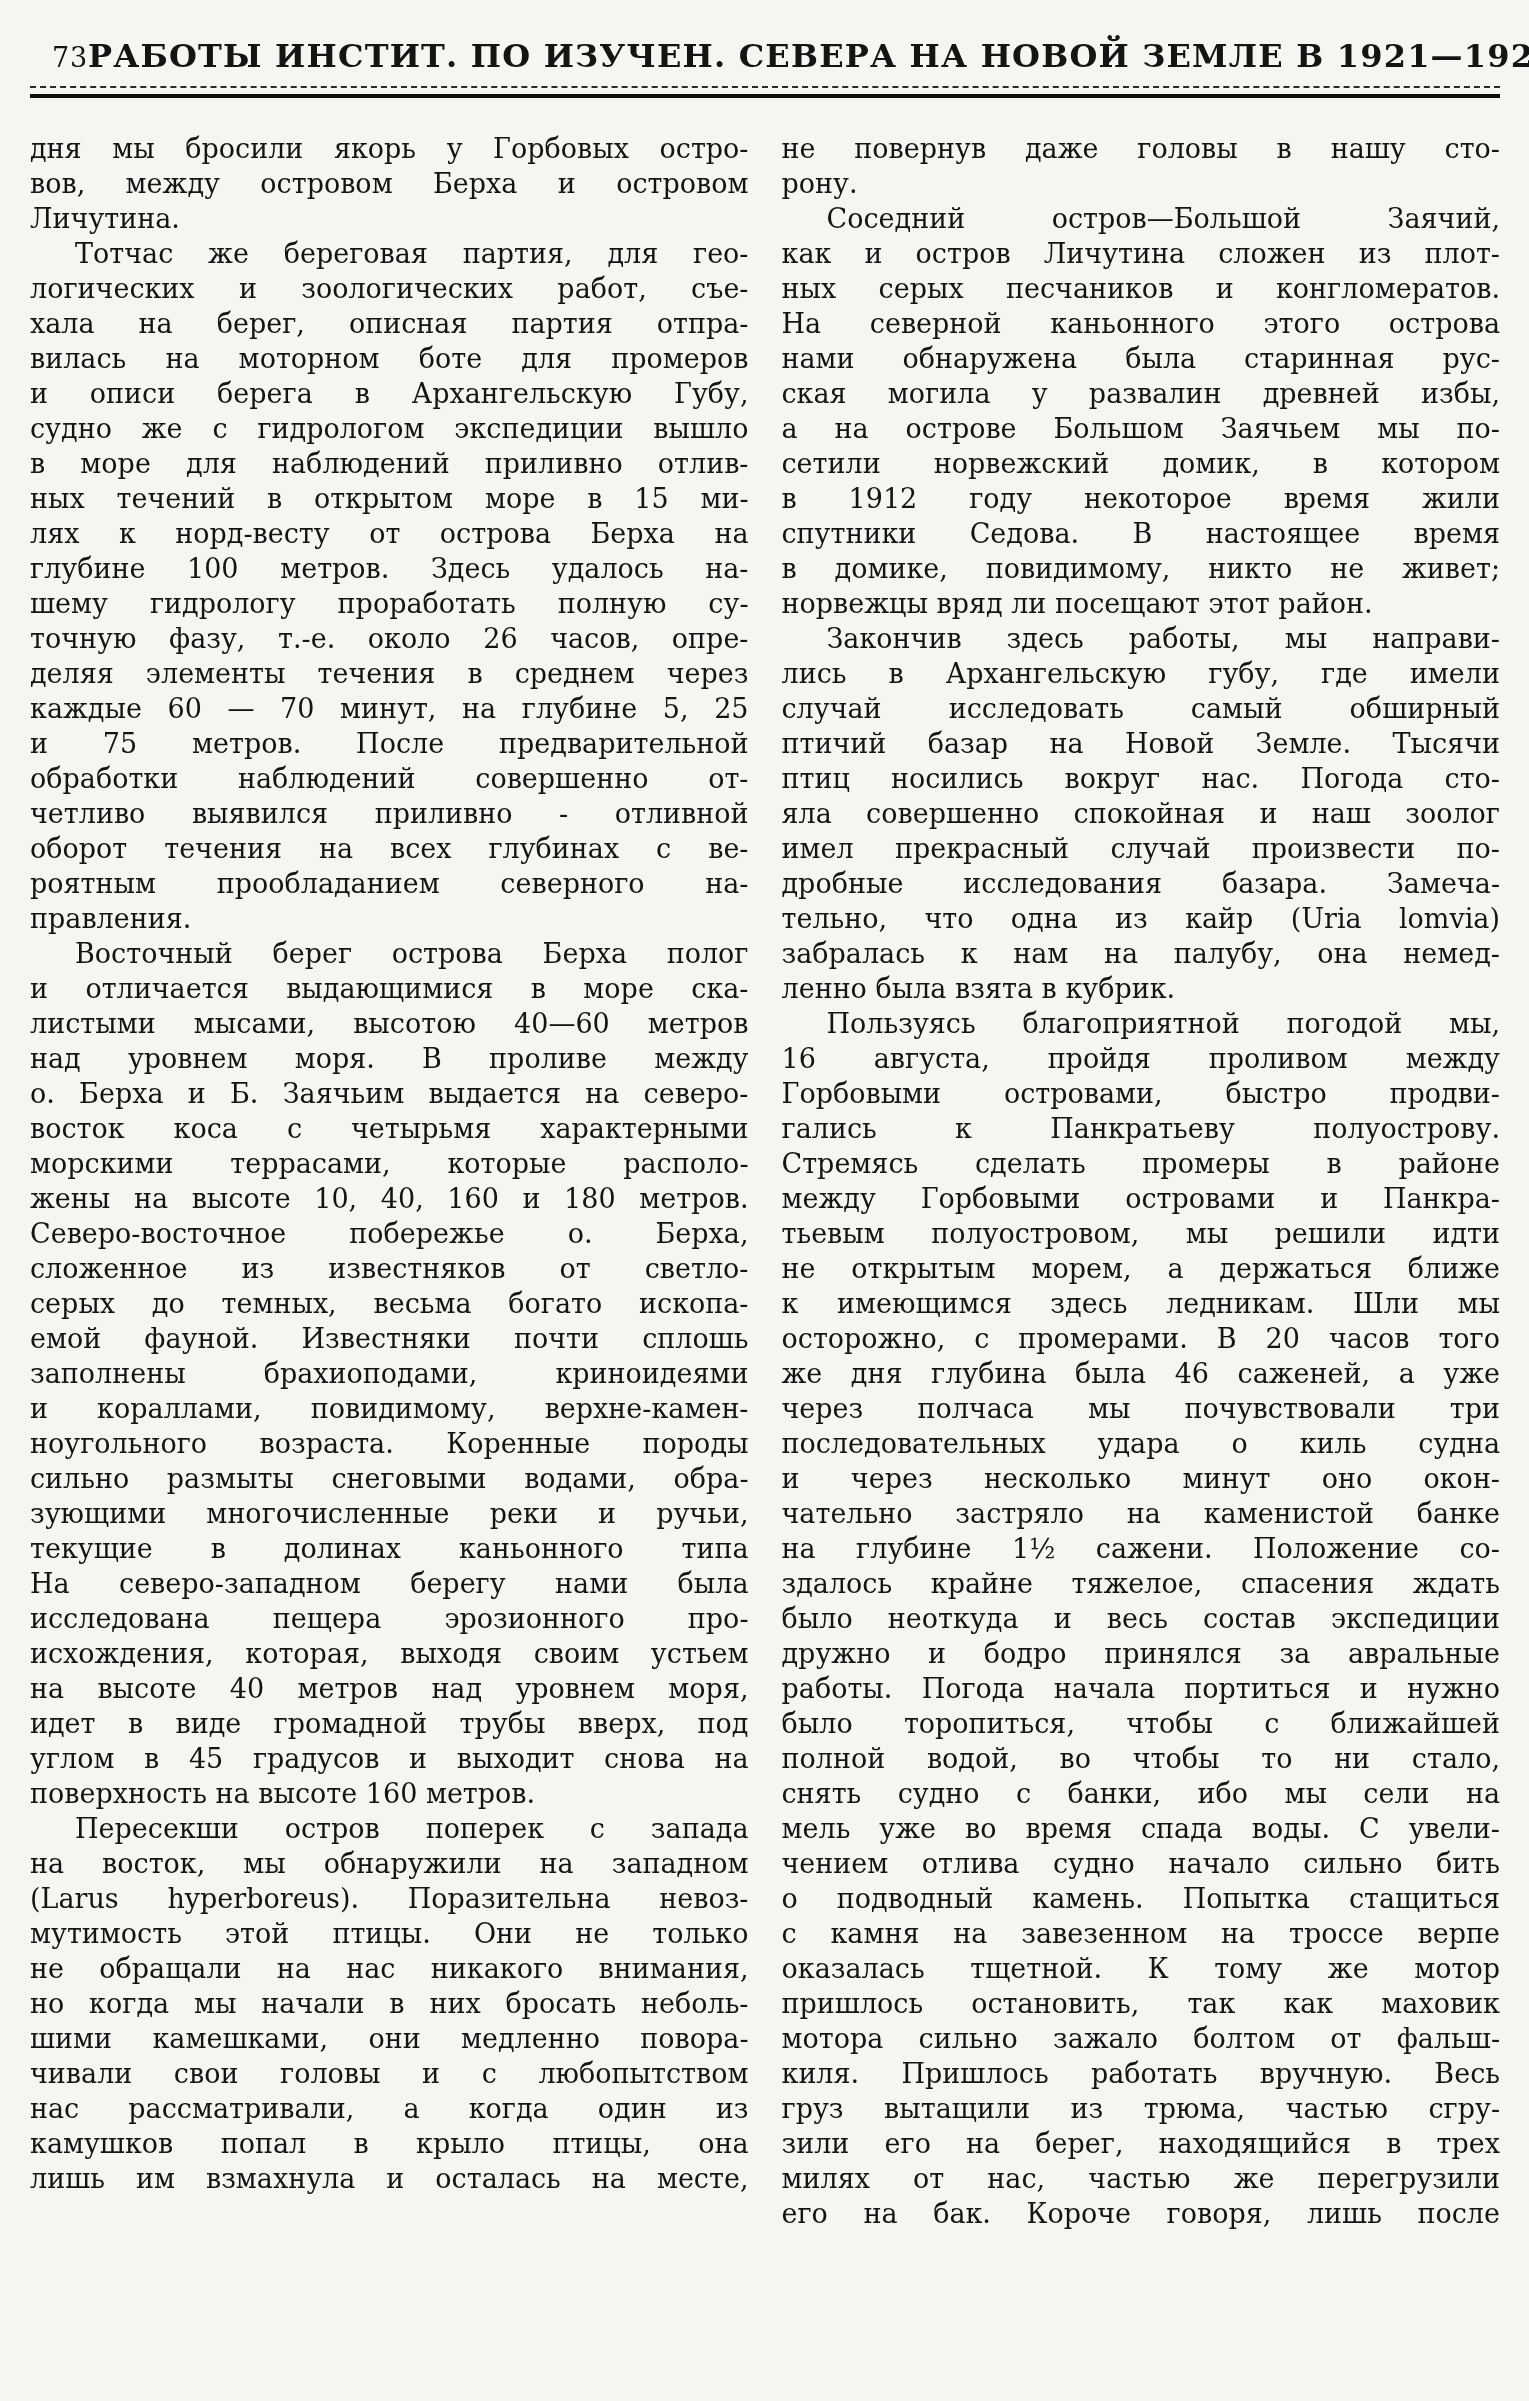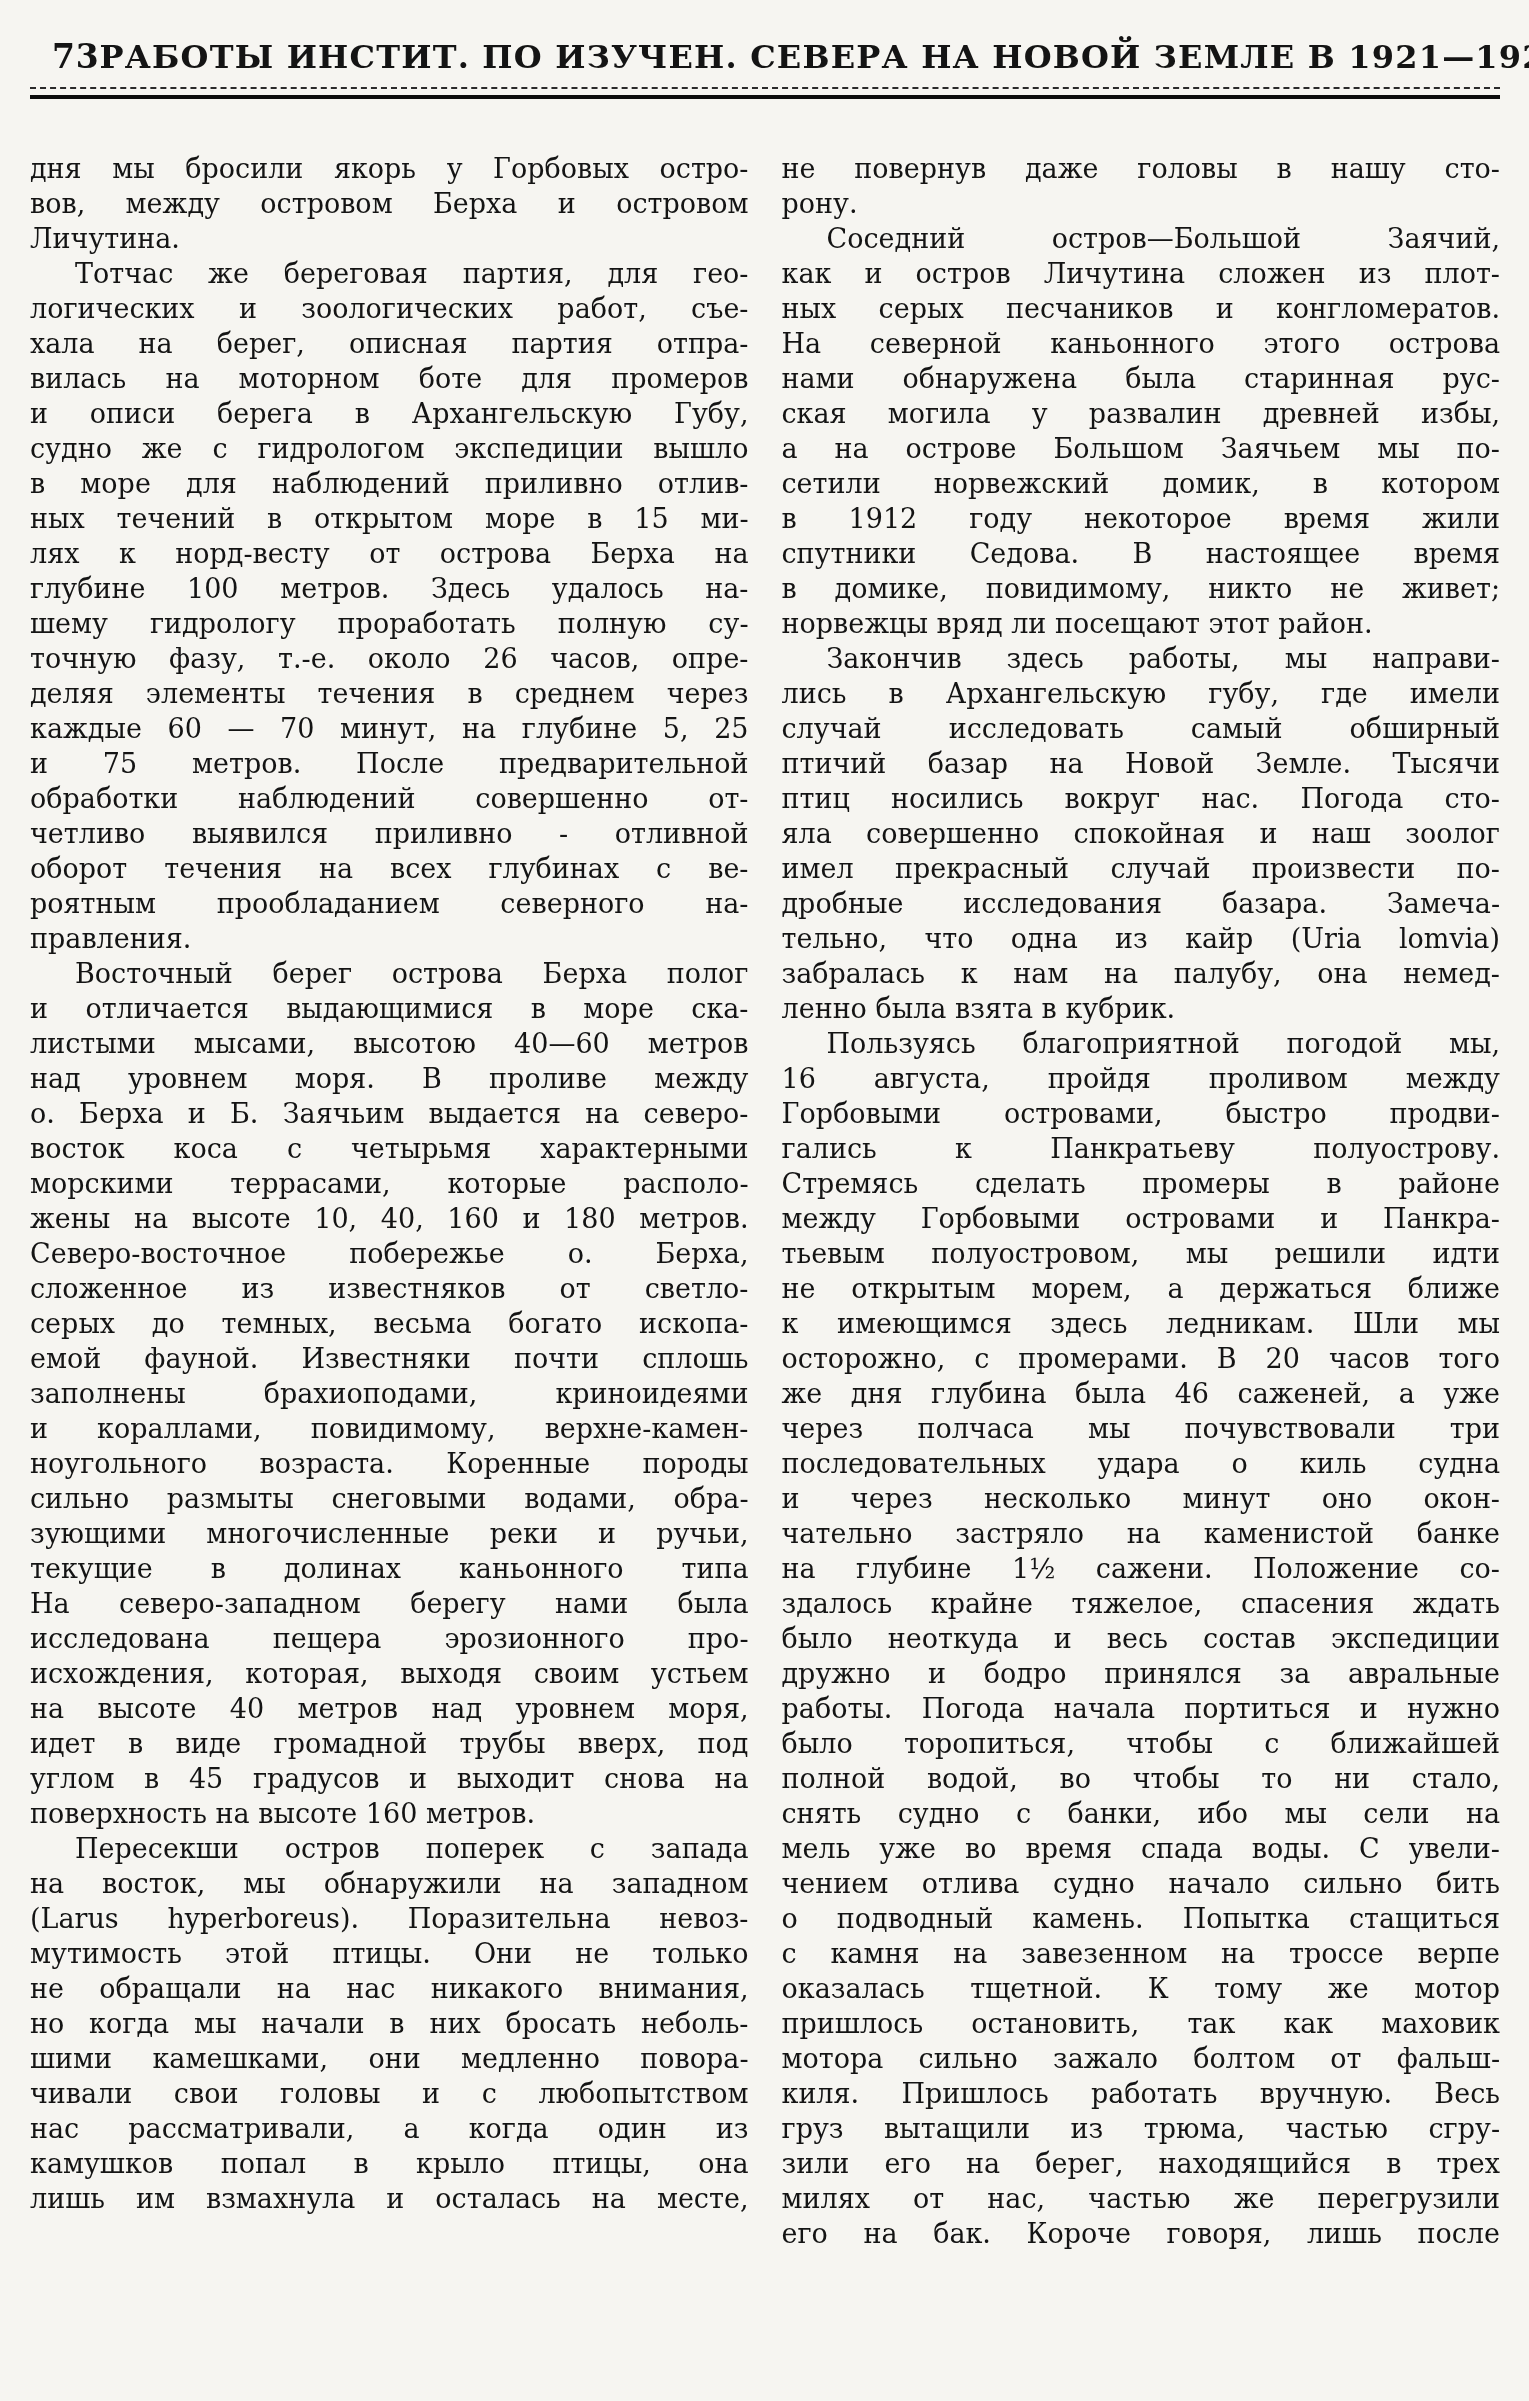--- a/index.html
+++ b/index.html
@@ -21,43 +21,43 @@
     box-sizing: border-box;
     padding: 37px 30px 0 30px;
   }
   .header-row {
     display: flex;
     align-items: baseline;
     justify-content: space-between;
     padding: 0 11px 0 22px;
   }
   .page-number {
-    font-size: 33px;
-    font-weight: bold;
+    font-size: 27px;
+    font-weight: normal;
     letter-spacing: 0.8px;
     flex: 0 0 auto;
   }
   .page-title {
     flex: 1 1 auto;
     text-align: center;
     font-size: 32px;
     font-weight: bold;
     letter-spacing: 1.2px;
     white-space: nowrap;
   }
   .header-rule {
     margin-top: 11px;
     height: 5.6px;
     border-top: 2.4px dashed #2a2a2a;
     border-bottom: 4px solid #0d0d0d;
   }
   .columns {
     display: flex;
     gap: 33px;
-    margin-top: 52px;
+    margin-top: 33px;
   }
   .column {
     flex: 1 1 0;
     min-width: 0;
   }
   .line {
     font-size: 27px;
     line-height: 35px;
     text-align: justify;
     text-align-last: justify;

